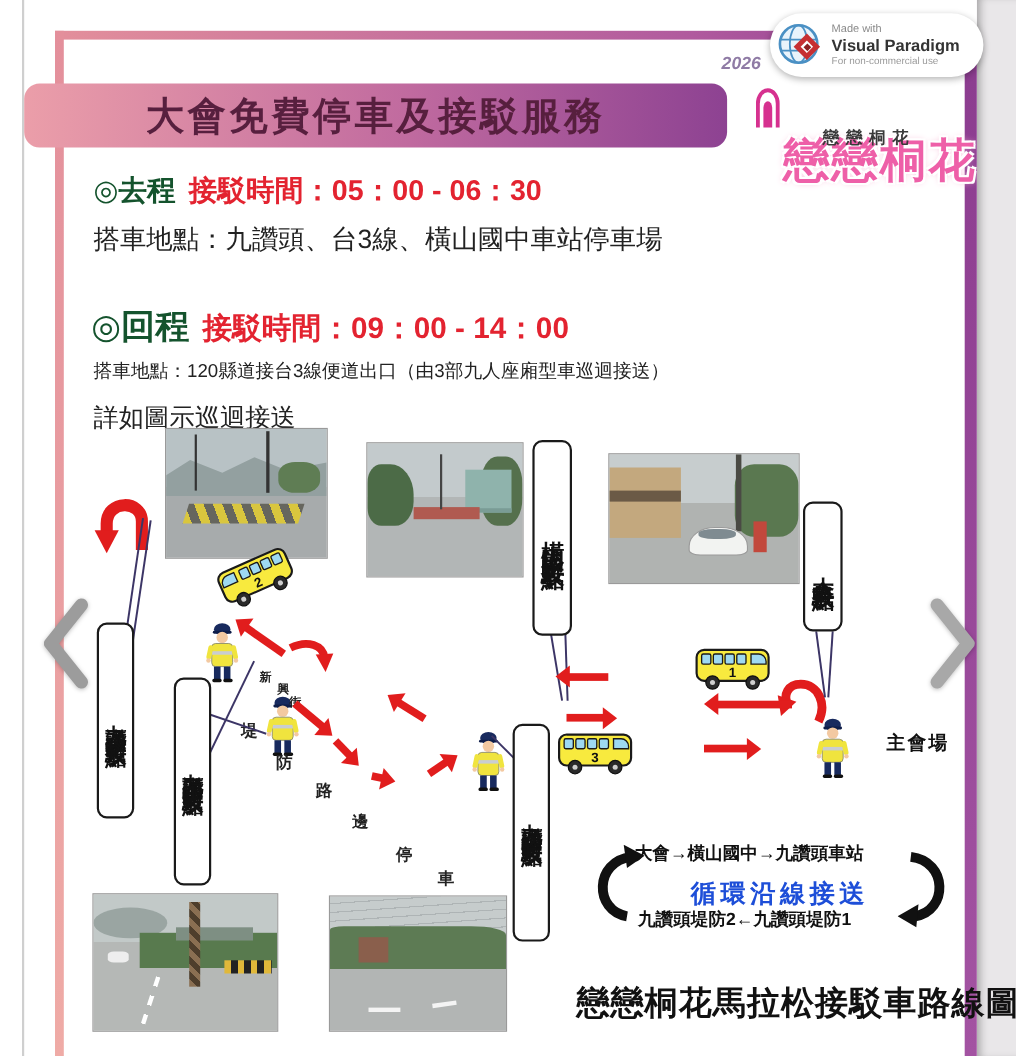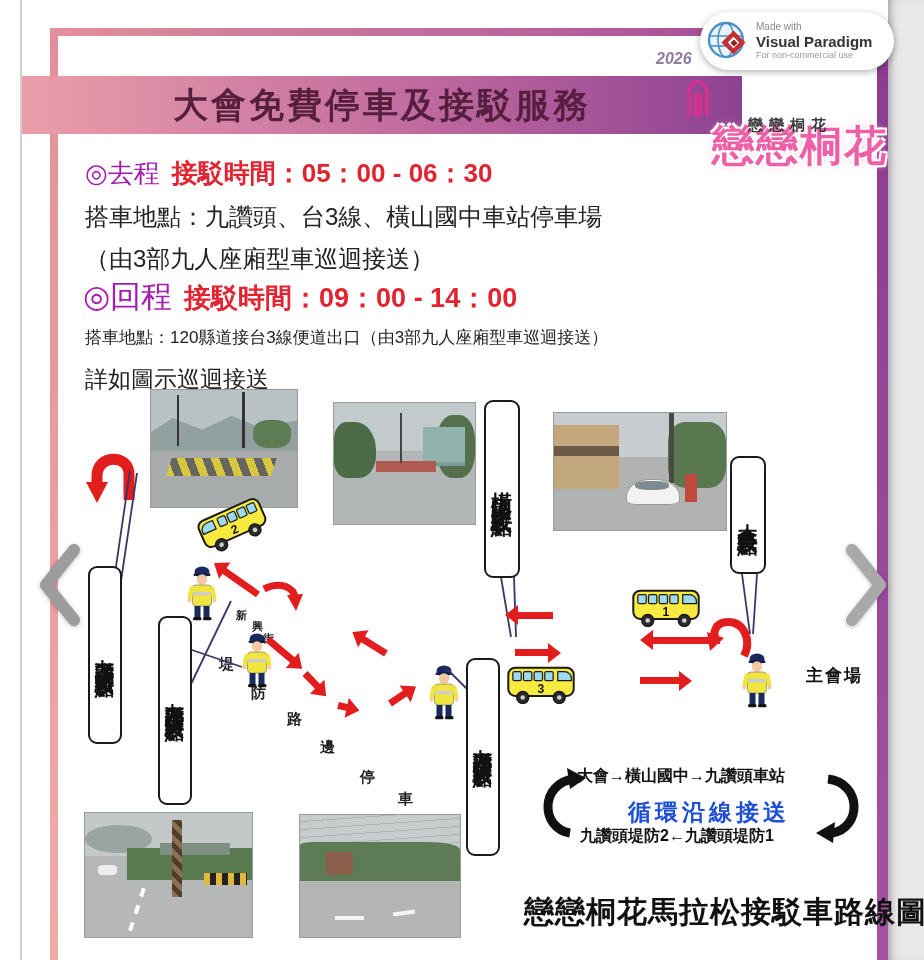--- a/index.html
+++ b/index.html
@@ -12,43 +12,43 @@
   .page-right{position:absolute;left:888px;top:0;width:36px;height:960px;background:#e9e7e9;
     box-shadow:inset 7px 0 9px -5px rgba(0,0,0,.35);}
   .frame-top{position:absolute;left:50px;top:28px;width:828px;height:8px;
     background:linear-gradient(90deg,#e38f9b,#b05a9e 70%,#8b3c8f);}
   .frame-left{position:absolute;left:50px;top:28px;width:8px;height:932px;
     background:linear-gradient(180deg,#e38f9b,#efaba6);}
   .frame-right{position:absolute;left:877px;top:28px;width:11px;height:932px;
     background:linear-gradient(180deg,#8b3c8f,#a353a2);}
 
   
-  .banner{position:absolute;left:22px;top:76px;width:720px;height:58px;
+  .banner{position:absolute;left:22px;top:76px;width:639px;height:58px;
     background:linear-gradient(90deg,#eb9ea9,#c06a9f 55%,#8d4292);
-    display:flex;align-items:center;justify-content:center;}
+    display:flex;align-items:center;justify-content:center;border-radius:14px;}
   .banner span{font-size:35px;font-weight:bold;color:#571f3e;letter-spacing:3px;}
 
   
   .wm{position:absolute;left:700px;top:12px;width:194px;height:58px;background:#fff;border-radius:30px;
     box-shadow:0 2px 7px rgba(0,0,0,.3);display:flex;align-items:center;padding:0 6px;box-sizing:border-box;}
   .wm-text{margin-left:4px;line-height:1.15;}
   .wm-made{font-size:10px;color:#8a8a8a;}
   .wm-brand{font-size:15px;font-weight:bold;color:#333;}
   .wm-lic{font-size:9px;color:#9a9a9a;}
 
   
   .logo-year{position:absolute;left:656px;top:50px;font-size:16px;font-weight:bold;font-style:italic;
     color:#8f7ba5;text-shadow:1px 1px 0 #fff;text-align:center;}
   .logo-title{position:absolute;left:712px;top:70px;font-size:42px;font-weight:bold;color:#ee5fa8;letter-spacing:2px;
     text-shadow:-2px -2px 0 #fff,2px -2px 0 #fff,-2px 2px 0 #fff,2px 2px 0 #fff,0 0 7px #f6b6d4;margin-top:48px;}
   .logo-sub{position:absolute;left:748px;top:116px;font-size:15px;font-weight:bold;color:#3a3a3a;letter-spacing:6px;}
 
   
   .iline{position:absolute;display:flex;align-items:baseline;gap:12px;white-space:nowrap;}
-  .blk{color:#a21caf;font-weight:normal;}
+  .blk{color:#14532d;font-weight:bold;}
   .red{color:#e32330;font-weight:bold;}
   .plain{color:#222;}
 
   
   .photo{position:absolute;border:1px solid #9a9a9a;overflow:hidden;}
   .photo>div{position:absolute;}
 
   
   .vlabel{position:absolute;writing-mode:vertical-rl;text-orientation:upright;background:#fff;
     border:2.5px solid #1a1a1a;border-radius:9px;font-weight:bold;color:#111;
@@ -112,23 +112,20 @@
   <div class="logo-title">戀戀桐花</div>
   <div class="logo-sub">戀戀桐花</div>
 
   <div class="iline" style="left:85px;top:156px;">
     <span class="blk" style="font-size:26px;">◎去程</span>
     <span class="red" style="font-size:26px;">接駁時間：05：00 - 06：30</span>
   </div>
   <div class="iline" style="left:85px;top:201px;">
     <span class="plain" style="font-size:24px;">搭車地點：九讚頭、台3線、橫山國中車站停車場</span>
   </div>
-  <div class="iline" style="left:85px;top:243px;">
-    <span class="plain" style="font-size:24px;">（由3部九人座廂型車巡迴接送）</span>
-  </div>
   <div class="iline" style="left:83px;top:276px;">
     <span class="blk" style="font-size:31px;">◎回程</span>
     <span class="red" style="font-size:27px;">接駁時間：09：00 - 14：00</span>
   </div>
   <div class="iline" style="left:85px;top:326px;">
     <span class="plain" style="font-size:17px;">搭車地點：120縣道接台3線便道出口（由3部九人座廂型車巡迴接送）</span>
   </div>
   <div class="iline" style="left:85px;top:364px;">
     <span class="plain" style="font-size:23px;">詳如圖示巡迴接送</span>
   </div>

